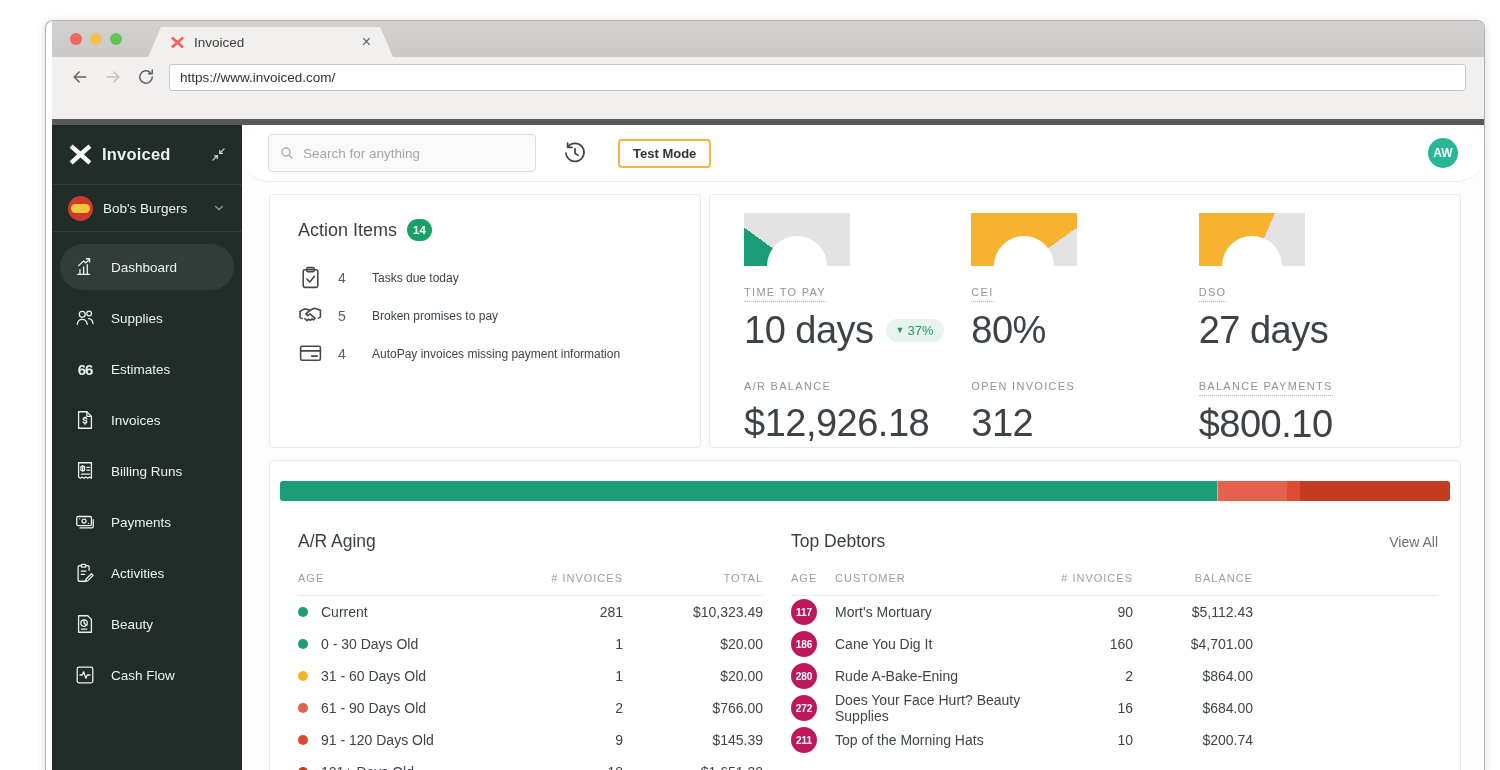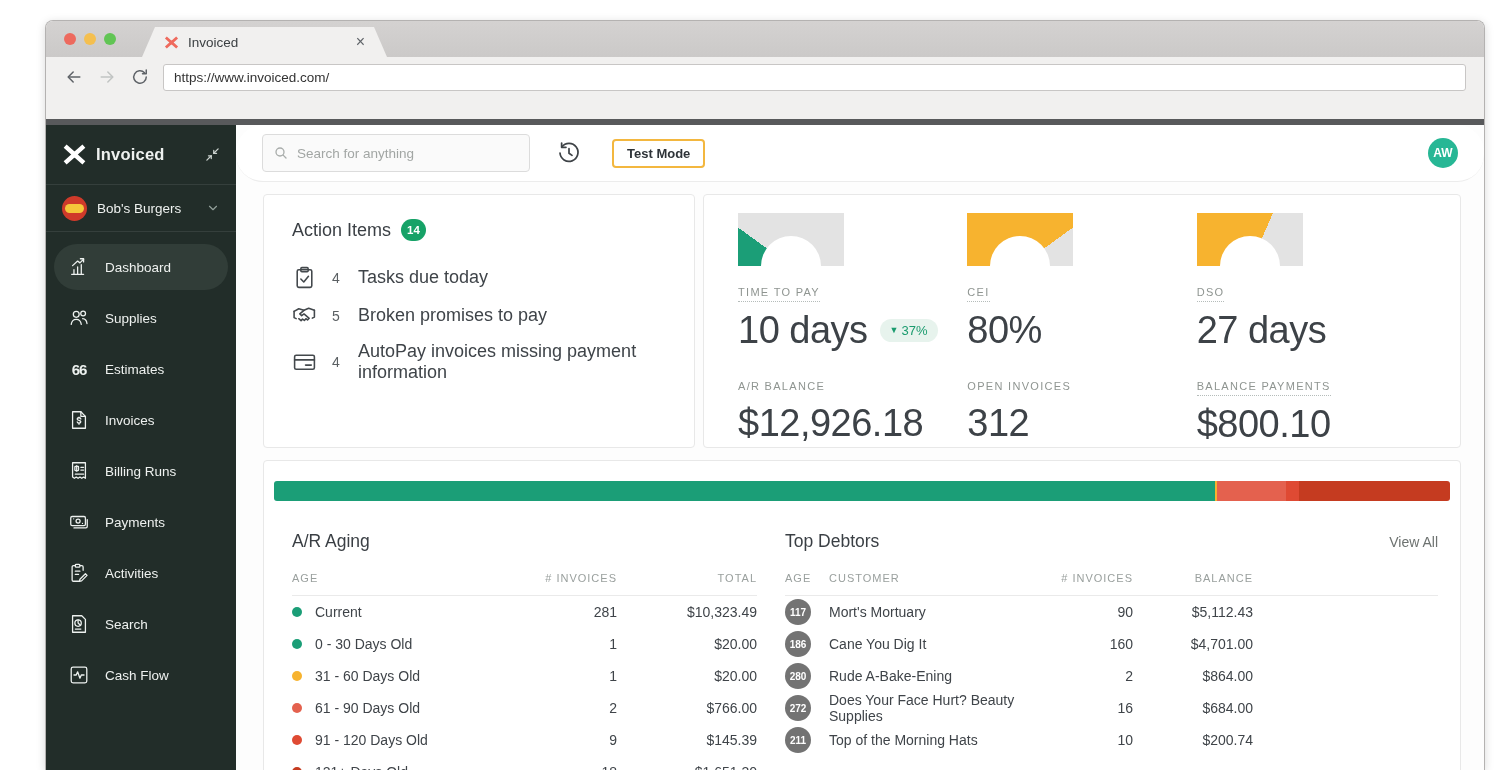--- a/index.html
+++ b/index.html
@@ -2,21 +2,21 @@
 <html><head>
 <meta charset="utf-8">
 <style>
   * { margin:0; padding:0; box-sizing:border-box; }
   html,body { width:1500px; height:770px; overflow:hidden; background:#ffffff;
     font-family:"Liberation Sans","DejaVu Sans",sans-serif; }
 
   
   .window { position:absolute; left:45px; top:20px; width:1440px; height:750px;
     border:1px solid #b4b2b1; border-bottom:none; border-radius:8px 8px 0 0; overflow:hidden;
-    background:#fff; box-shadow:0 2px 10px rgba(0,0,0,.15); }
+    background:#fff; box-shadow:0 2px 10px rgba(0,0,0,.15);padding-left:6px; }
   .tabbar { height:36px; background:linear-gradient(180deg,#d4d2d1,#cbc9c8);
     display:flex; align-items:center; }
   .lights { display:flex; gap:8px; margin:0 0 0 18px; }
   .light { width:12px; height:12px; border-radius:50%; }
   .light.red { background:#ed6a5e; } .light.yellow { background:#f4bf4f; } .light.green { background:#61c554; }
   .tab { margin-left:26px; width:245px; height:30px; align-self:flex-end;
     clip-path:polygon(13px 0, calc(100% - 13px) 0, 100% 100%, 0 100%);
     background:#f1f0ef; display:flex; align-items:center; gap:9px; padding:0 22px; }
   .tab-title { font-size:13.5px; color:#3c4043; }
   .tab-close { margin-left:auto; color:#5f6368; font-size:16px; line-height:1; }
@@ -74,21 +74,21 @@
 
   
   .actioncard { width:432px; height:254px; padding:24px 28px; flex-shrink:0; }
   .ai-head { display:flex; align-items:center; gap:10px; margin-bottom:24px; }
   .ai-title { font-size:18px; color:#3a3f44; font-weight:500; }
   .ai-badge { min-width:22px; height:22px; border-radius:11px; background:#16a267; color:#fff;
     font-size:11.5px; font-weight:bold; display:flex; align-items:center; justify-content:center; padding:0 6px; }
   .ai-item { display:grid; grid-template-columns:40px 26px 1fr; align-items:center; margin-bottom:13px; cursor:pointer; }
   .ai-item svg { width:25px; height:25px; stroke:#43484c; fill:none; stroke-width:1.5; stroke-linecap:round; stroke-linejoin:round; }
   .ai-count { font-size:14px; color:#5b6063; }
-  .ai-label { font-size:18px; color:#3f4449; }
+  .ai-label { font-size:12px; color:#3f4449;margin-left:8px; }
 
   
   .metricscard { flex:1; height:254px; padding:18px 34px; }
   .mgrid { display:grid; grid-template-columns:repeat(3,1fr); }
   .gauge { width:106px; height:53px; position:relative; overflow:hidden; margin-bottom:16px; }
   .gauge::before { content:""; position:absolute; inset:0;
     background:conic-gradient(from 270deg at 50% 100%,
       var(--fill,#f7b32f) 0deg, var(--fill,#f7b32f) calc(var(--pct,50) * 1.8deg),
       #e3e3e3 calc(var(--pct,50) * 1.8deg), #e3e3e3 180deg, transparent 180deg); }
   .gauge::after { content:""; position:absolute; width:60px; height:60px; left:23px; top:23px; border-radius:50%; background:#fff; }
@@ -111,21 +111,21 @@
   .tbl-title { font-size:17.5px; color:#3a3f44; font-weight:500; }
   .viewall { font-size:14px; color:#6d7270; cursor:pointer; }
   .thead { font-size:11px; color:#9aa09e; letter-spacing:1px; padding-bottom:11px; border-bottom:1px solid #eaeaea; }
   .aging-grid { display:grid; grid-template-columns:1fr 110px 140px; align-items:center; }
   .debt-grid { display:grid; grid-template-columns:44px 1fr 100px 120px 185px; align-items:center; }
   .r { text-align:right; } 
   .trow { height:32px; font-size:14px; color:#3f4449; cursor:pointer; }
   .trow:first-of-type { margin-top:6px; }
   .agecell { display:flex; align-items:center; gap:13px; }
   .dot { width:10px; height:10px; border-radius:50%; flex-shrink:0; }
-  .agebadge { width:26px; height:26px; border-radius:50%; background:#737373; color:#fff;
+  .agebadge { width:26px; height:26px; border-radius:50%; background:#be185d; color:#fff;
     font-size:10px; font-weight:bold; display:flex; align-items:center; justify-content:center; }
   .dbar-wrap { height:20px; position:relative; }
   .dbar { height:20px; background:#e7e7e7; margin-left:auto; }
 </style>
 </head>
 <body>
 
 <div class="window">
 
   <div class="tabbar">
@@ -261,21 +261,21 @@
         </div>
         <div class="nav-item">
           <span class="nicon">
               <svg viewBox="0 0 24 24">
                 <path d="M5 3h10l4 4v14H5z"></path>
                 <circle cx="11" cy="11" r="3.5"></circle>
                 <path d="M11 7.5V11l2.5 2.4"></path>
                 <path d="M8 17.5h6"></path>
               </svg>
             </span>
-          <span class="nlabel">Search</span>
+          <span class="nlabel">Beauty</span>
         </div>
         <div class="nav-item">
           <span class="nicon">
               <svg viewBox="0 0 24 24">
                 <rect x="3.5" y="3.5" width="17" height="17" rx="2"></rect>
                 <path d="M6.5 12h2.5l1.5-3.5 2.5 7 1.5-3.5h3"></path>
               </svg>
             </span>
           <span class="nlabel">Cash Flow</span>
         </div>

